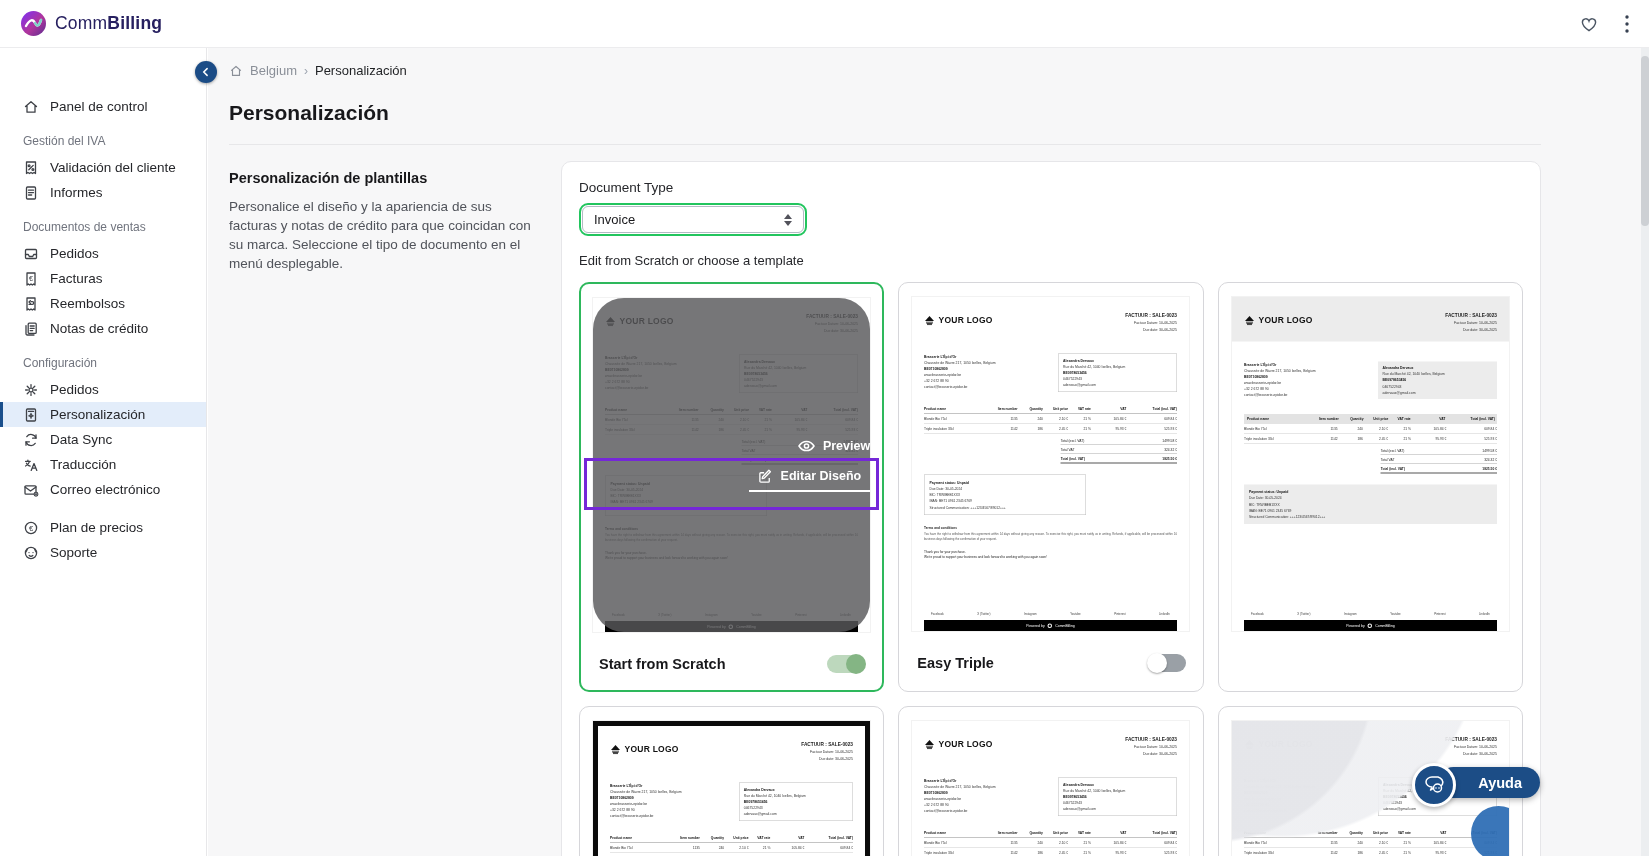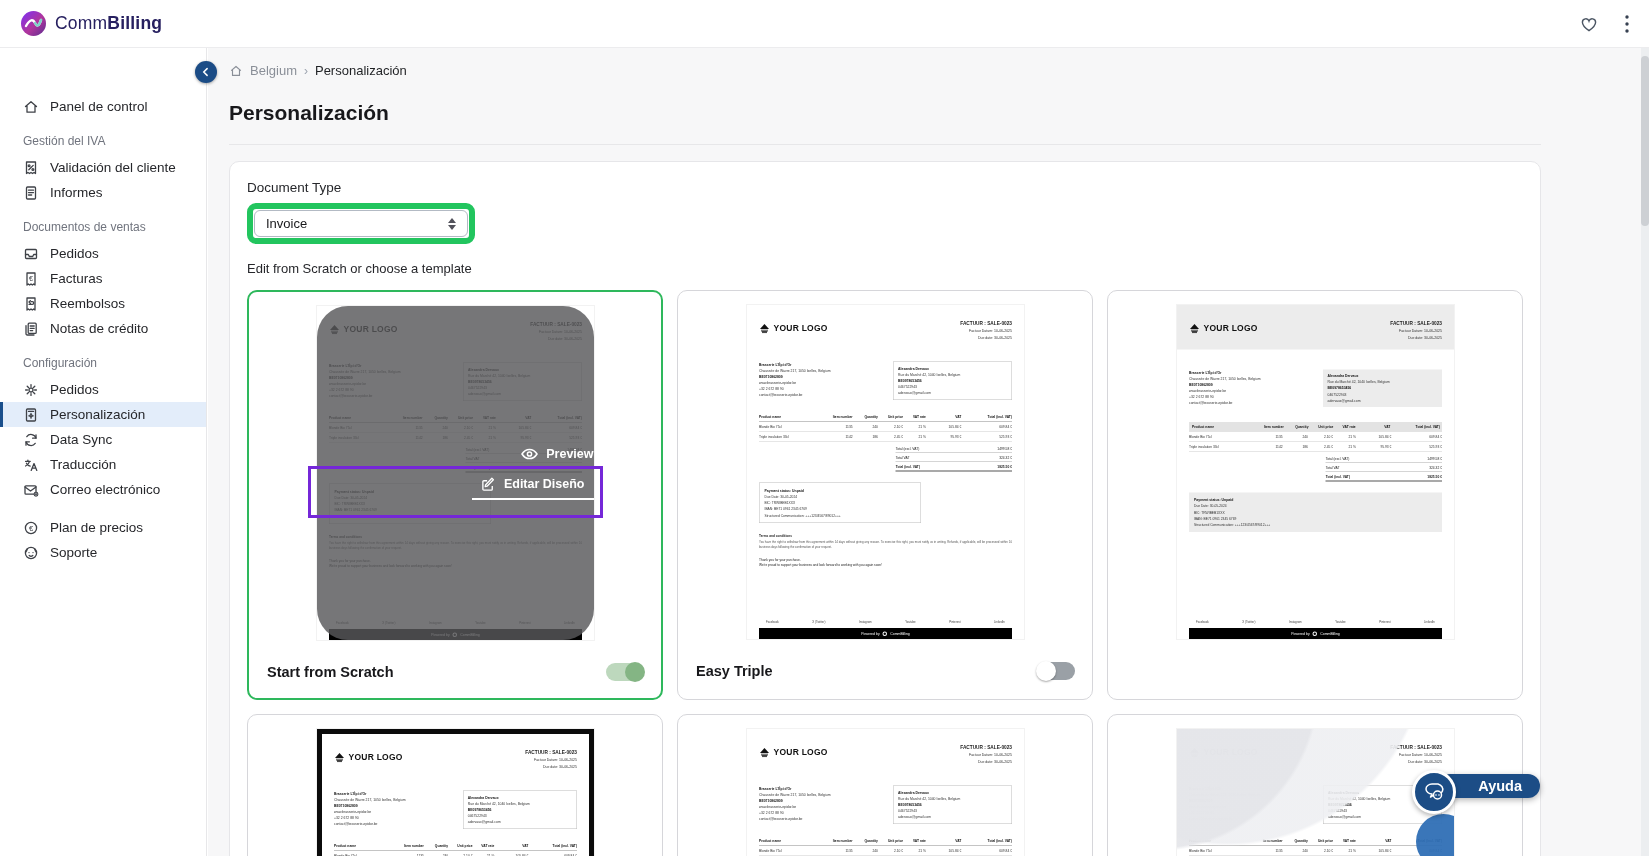--- a/index.html
+++ b/index.html
@@ -39,21 +39,21 @@
   .page-title { margin:23px 0 0 21px; font-size:21px; font-weight:600; color:#18181b; }
   .divider { border-top:1px solid #e7e7e9; margin:19px 108px 0 21px; }
 
   .content { display:flex; align-items:flex-start; gap:20px; margin:16px 108px 0 21px; }
   .intro { width:312px; flex:none; padding-top:9px; }
   .intro h3 { font-size:14.5px; font-weight:700; color:#18181b; margin-bottom:12px; }
   .intro p { font-size:13.5px; line-height:1.4; color:#50535a; }
 
   .panel { flex:1; background:#fff; border:1px solid #e6e6e9; border-radius:10px; padding:18px 17px; min-height:1200px; }
   .dt-label { font-size:13.5px; color:#26272b; margin-bottom:8px; }
-  .select { width:228px; border:6px solid #22c55e; border-radius:9px; padding:1px; background:#fff; cursor:pointer; }
+  .select { width:228px; border:2px solid #22c55e; border-radius:9px; padding:1px; background:#fff; cursor:pointer; }
   .select-inner { border:1px solid #b3bac4; border-radius:6px; height:27px; display:flex; align-items:center;
                   justify-content:space-between; padding:0 11px; font-size:13px; color:#18181b; }
   .sel-arrows { display:flex; flex-direction:column; gap:2px; }
   .arr-up { width:0; height:0; border-left:4px solid transparent; border-right:4px solid transparent; border-bottom:5px solid #52525b; }
   .arr-down { width:0; height:0; border-left:4px solid transparent; border-right:4px solid transparent; border-top:5px solid #52525b; }
   .hint { margin:17px 0 14px; font-size:13px; color:#26272b; }
 
   .cards-grid { display:grid; grid-template-columns:repeat(3, 1fr); gap:14px; }
   .card { position:relative; background:#fff; border:1px solid #d6d6da; border-radius:10px; height:410px; }
   .card.selected { border:2px solid #2eb85c; }
@@ -122,21 +122,21 @@
         radial-gradient(circle at -8% -30%, rgba(228,229,233,.9) 0 46%, transparent 47%),
         radial-gradient(circle at 18% -60%, rgba(238,239,242,.9) 0 62%, transparent 63%);
       pointer-events:none; }
   .v-swoosh .blue-circle { position:absolute; right:-34px; top:170px; width:110px; height:110px; border-radius:50%;
       background:#2f6fb5; opacity:.95; }
   .inv .blue-circle { display:none; }
   .v-swoosh .blue-circle { display:block; }
 
   
   .help { position:absolute; right:109px; bottom:58px; z-index:50; }
-  .help-pill { height:24px; background:#1c4d86; border:none; border-radius:18px; color:#fff; font-size:14.5px; font-weight:700;
+  .help-pill { height:31px; background:#1c4d86; border:none; border-radius:18px; color:#fff; font-size:14.5px; font-weight:700;
                padding:0 18px 0 40px; display:flex; align-items:center; cursor:pointer; box-shadow:0 2px 6px rgba(0,0,0,.3);
                font-family:"Liberation Sans", sans-serif; }
   .help-circle { position:absolute; left:-26px; top:-4px; width:44px; height:44px; border-radius:50%;
                  background:#1c4d86; border:3px solid #fff; display:flex; align-items:center; justify-content:center;
                  box-shadow:0 2px 5px rgba(0,0,0,.3); }
 
   
   .scroll-track { position:absolute; top:0; right:0; bottom:0; width:8px; background:#eceef0; }
   .scroll-thumb { position:absolute; top:8px; right:0; width:8px; height:170px; border-radius:4px; background:#cdd0d4; }
 </style>
@@ -333,20 +333,24 @@
         </svg>
       <span class="bc-home">Belgium</span>
       <span class="bc-sep">›</span>
       <span class="bc-current">Personalización</span>
     </div>
 
     <h1 class="page-title">Personalización</h1>
     <div class="divider"></div>
 
     <div class="content">
+      <section class="intro">
+        <h3>Personalización de plantillas</h3>
+        <p>Personalice el diseño y la apariencia de sus facturas y notas de crédito para que coincidan con su marca. Seleccione el tipo de documento en el menú desplegable.</p>
+      </section>
 
       <section class="panel">
         <div class="dt-label">Document Type</div>
         <div class="select" role="listbox">
           <div class="select-inner">
             <span>Invoice</span>
             <span class="sel-arrows">
                 <span class="arr-up"></span>
                 <span class="arr-down"></span>
               </span>

